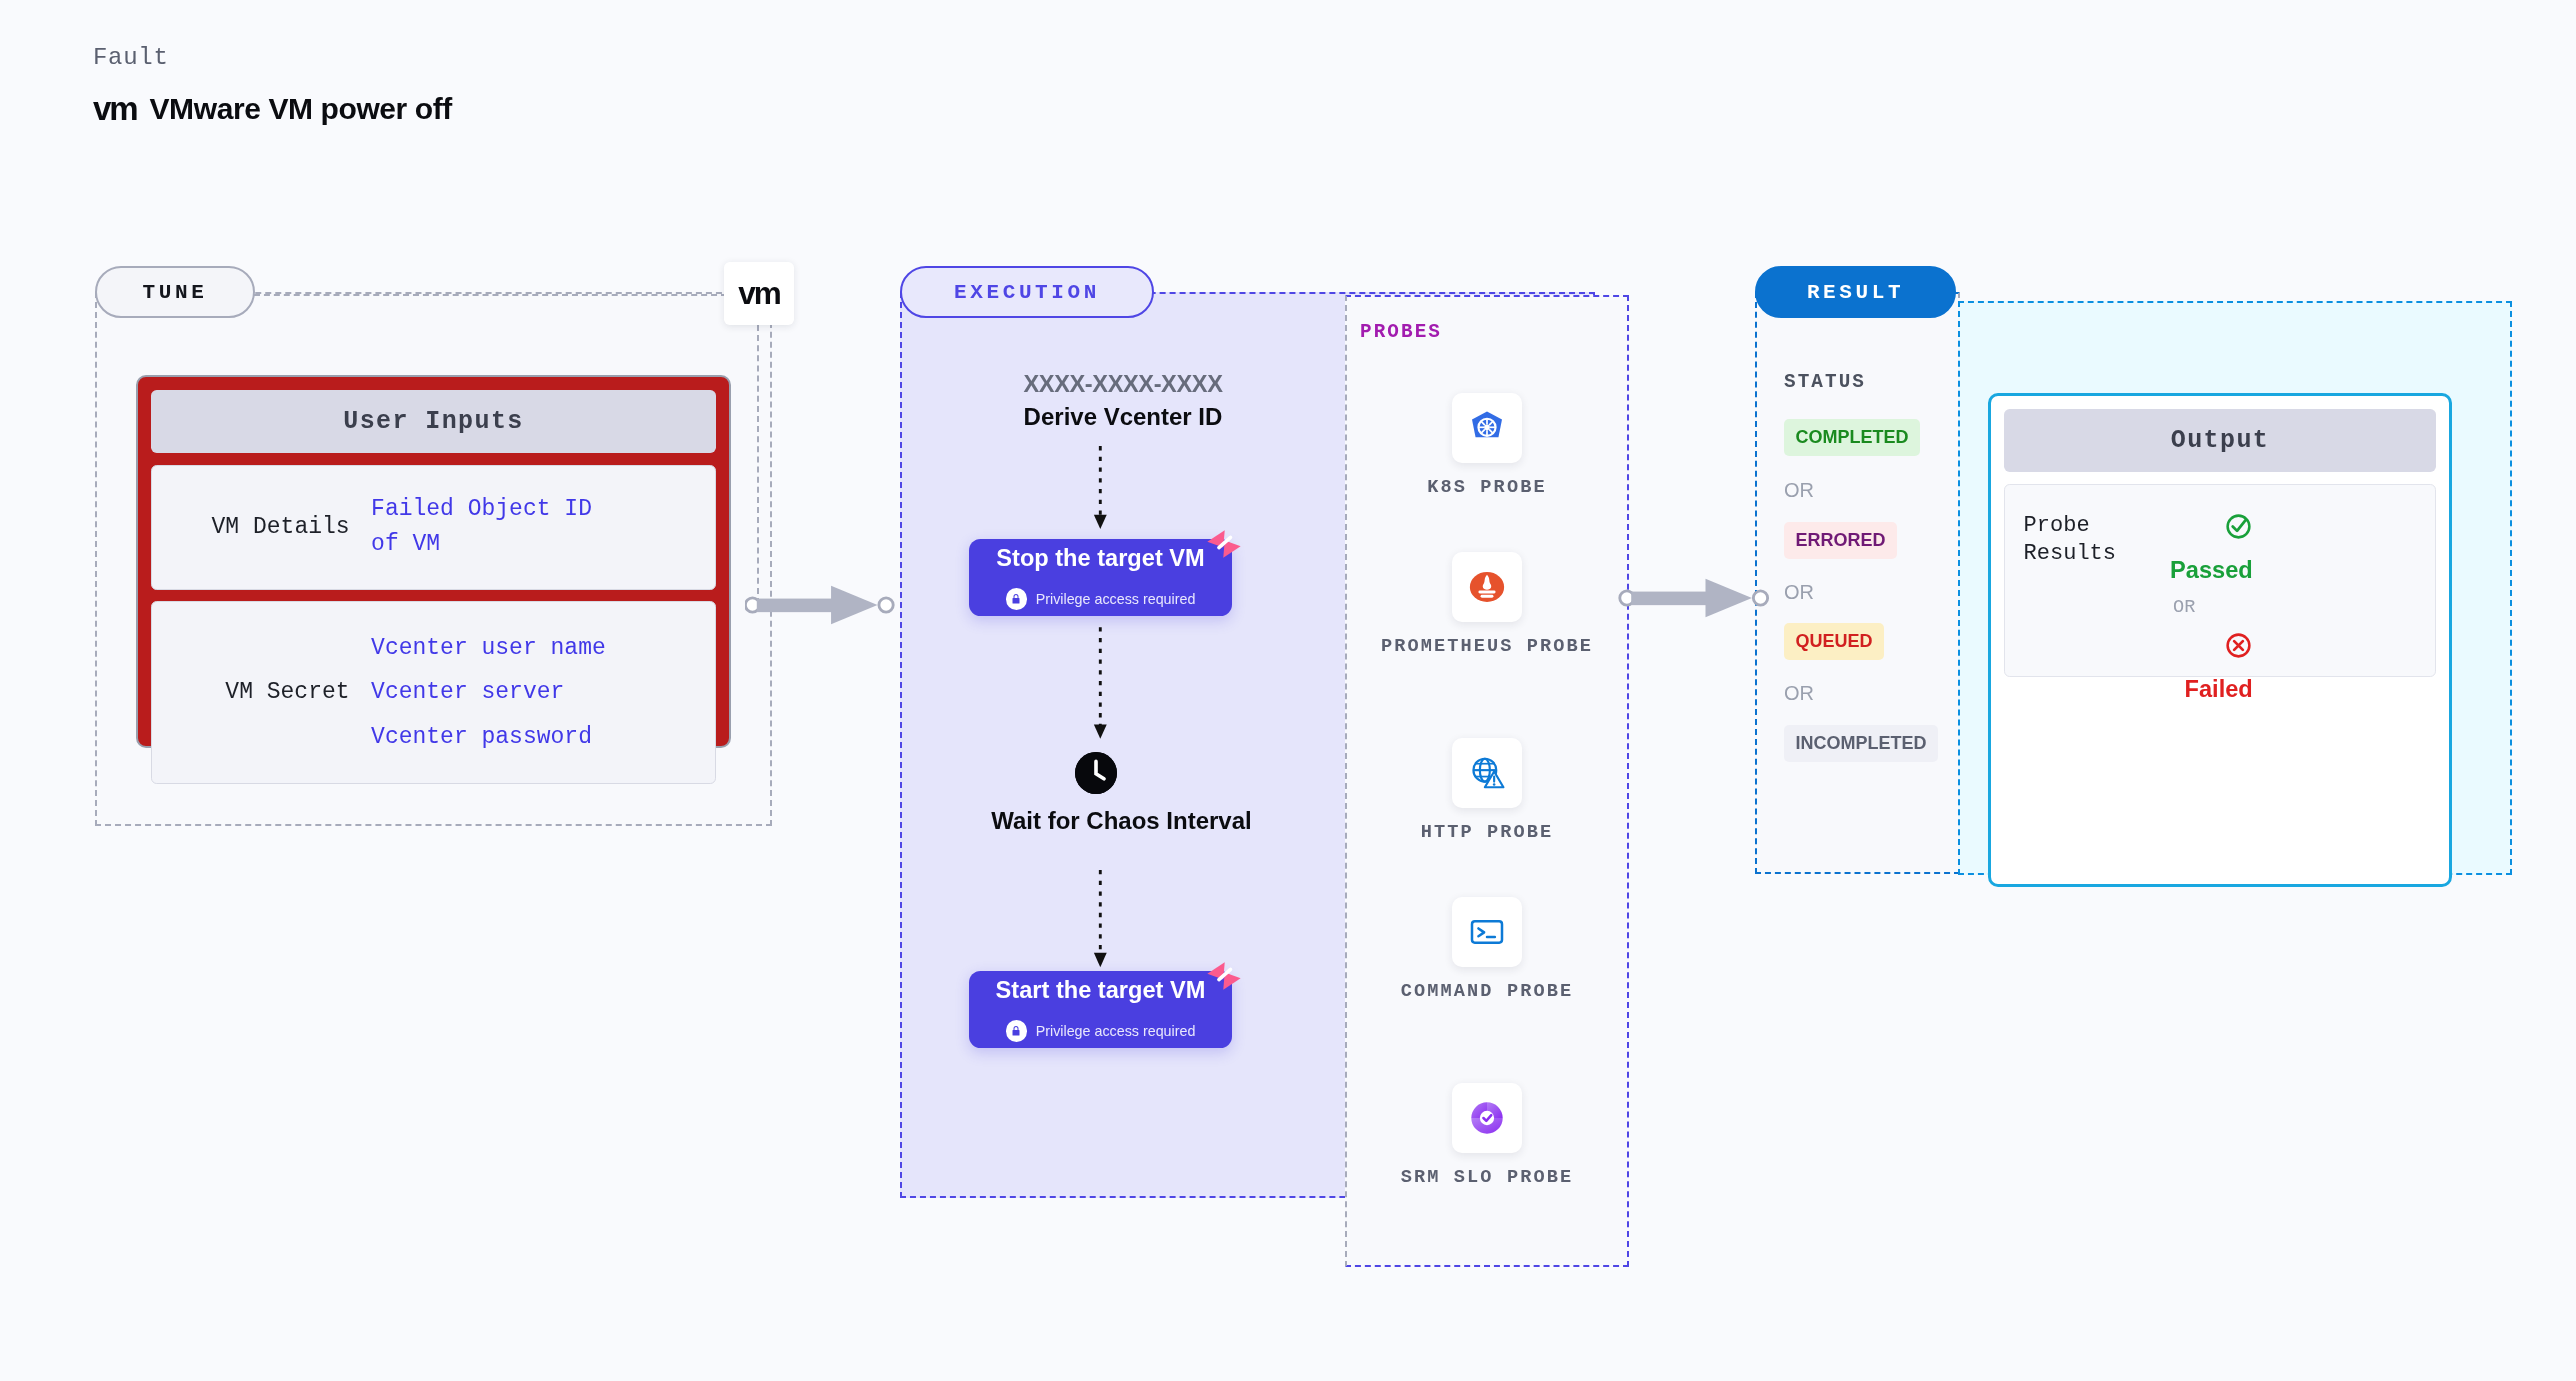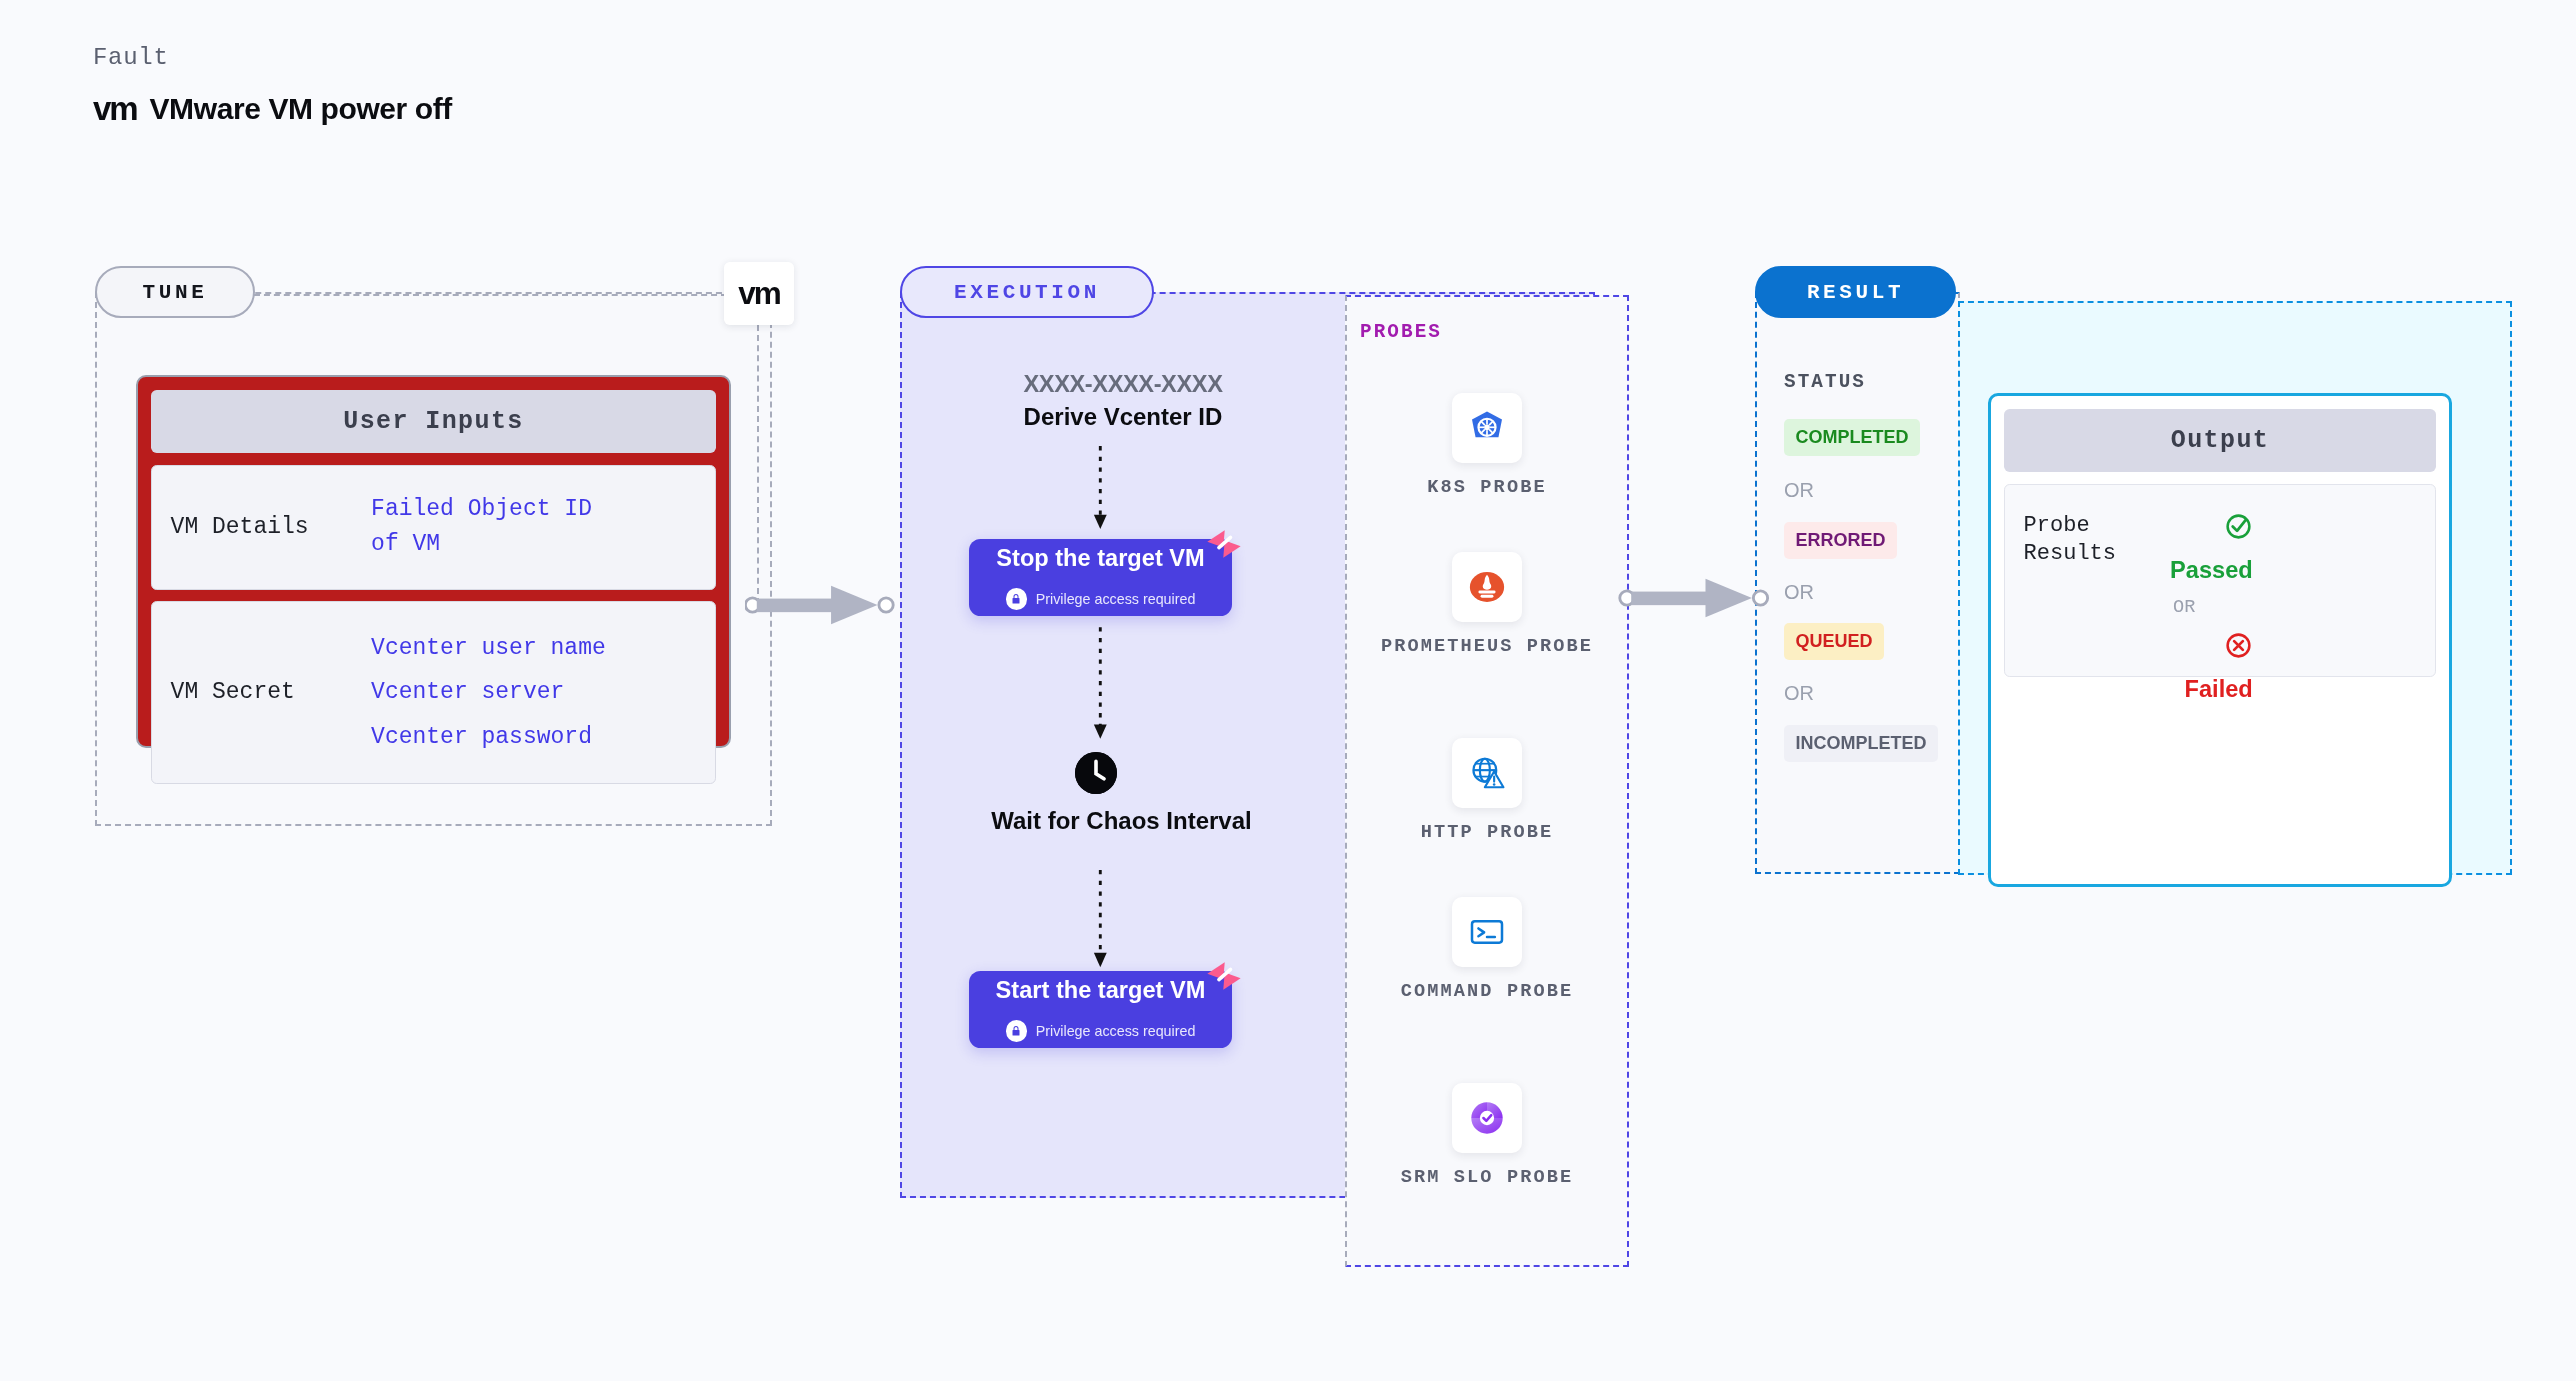--- a/index.html
+++ b/index.html
@@ -71,21 +71,21 @@
     font-family: "Liberation Mono", monospace; font-size: 25px;
     font-weight: 700; color: #3b3f4d; letter-spacing: 1.4px;
   }
   .kv-box {
     margin-top: 11.5px; background: #f3f4f9; border: 1.4px solid #d8dae4;
     border-radius: 5.7px; display: flex; align-items: center;
     padding: 15.8px 18.6px; gap: 21.5px;
   }
   .kv-key {
     font-family: "Liberation Mono", monospace; font-size: 23px;
-    color: #1d2028; flex: 0 0 179px; line-height: 1.25;
+    color: #1d2028; flex: 0 0 179px; line-height: 1.25; text-align: right;
   }
   .kv-vals { display: flex; flex-direction: column; gap: 15.8px; }
   .kv-val {
     font-family: "Liberation Mono", monospace; font-size: 23px;
     color: #4138e8; line-height: 1.25;
   }
   #vm-details-box { height: 125px; }
   #vm-secret-box { height: 183px; }
 
   

